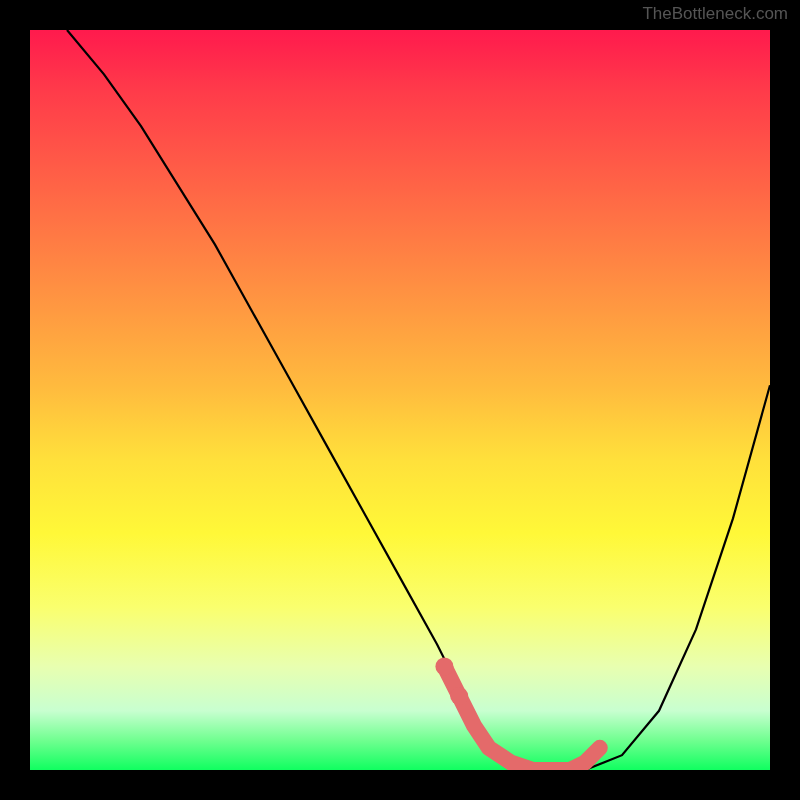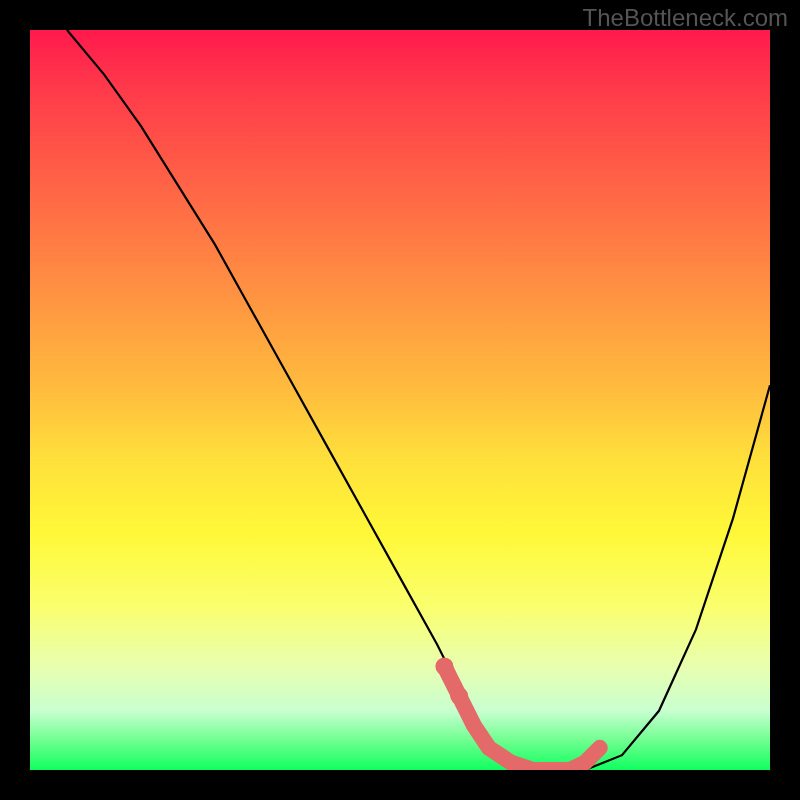--- a/index.html
+++ b/index.html
@@ -9,21 +9,21 @@
     height: 800px;
     background: #000;
     position: relative;
     font-family: Arial, sans-serif;
   }
   .watermark {
     position: absolute;
     top: 4px;
     right: 12px;
     color: #555;
-    font-size: 24px;
+    font-size: 17px;
     font-weight: 500;
     z-index: 10;
   }
   .plot-area {
     position: absolute;
     left: 30px;
     top: 30px;
     width: 740px;
     height: 740px;
     background: linear-gradient(to bottom,

